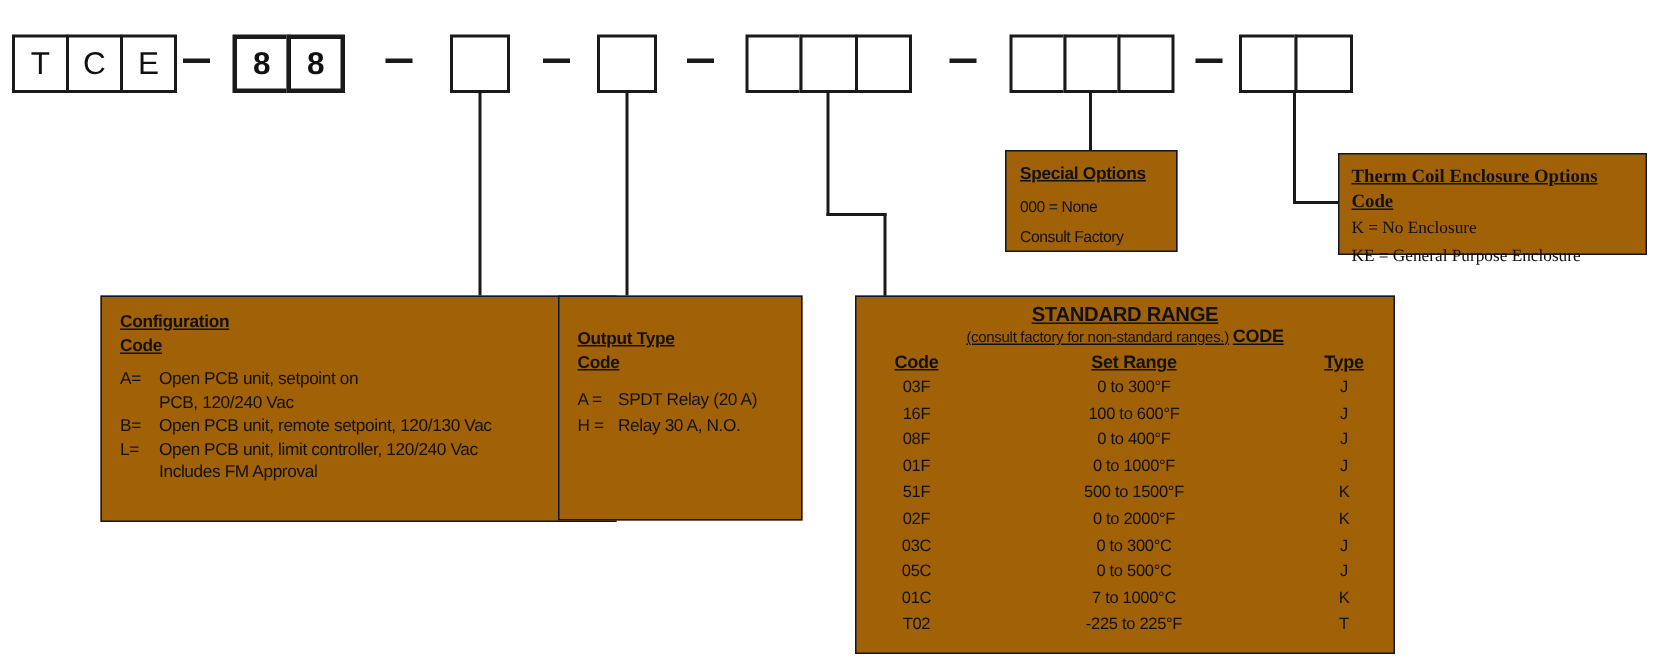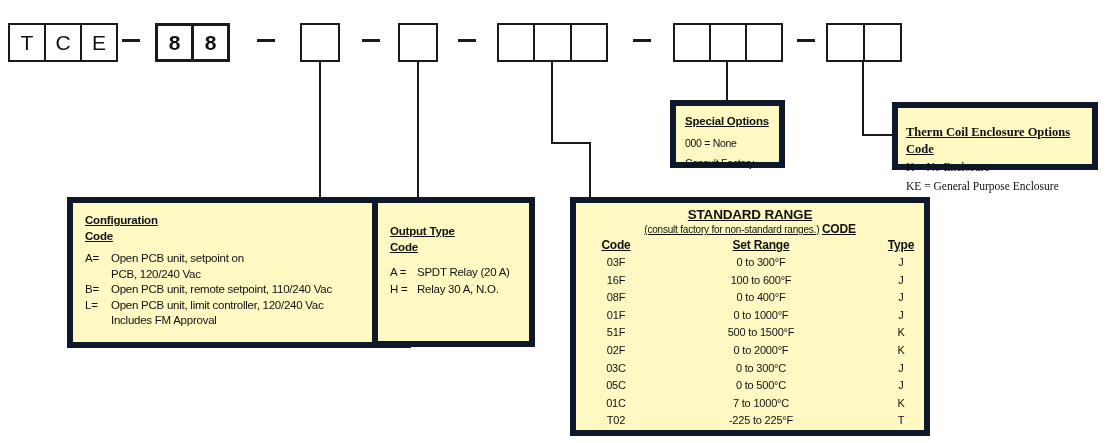--- a/index.html
+++ b/index.html
@@ -22,26 +22,26 @@
   .line{position:absolute;background:#1a1a1a;}
   .v1{left:319px;top:60px;width:2px;height:137px;}
   .v2{left:417px;top:60px;width:2px;height:137px;}
   .v3a{left:551px;top:60px;width:2px;height:84px;}
   .h3{left:551px;top:142px;width:40px;height:2px;}
   .v3b{left:589px;top:142px;width:2px;height:56px;}
   .v4{left:726px;top:60px;width:2px;height:42px;}
   .v5{left:862px;top:60px;width:2px;height:76px;}
   .h5{left:862px;top:134px;width:31px;height:2px;}
   
-  .box{position:absolute;border:6px solid #0f172a;background:#fef9c3;box-sizing:border-box;}
+  .box{position:absolute;border:1px solid #0f172a;background:#a16207;box-sizing:border-box;}
   .cfg{left:67px;top:197px;width:344px;height:151px;padding:9px 8px 0 12px;}
   .out{left:372px;top:197px;width:163px;height:150px;padding:20px 6px 0 12px;}
   .tbl{left:570px;top:197px;width:360px;height:239px;padding:4px 0 0 0;}
   .spc{left:670px;top:100px;width:115px;height:68px;padding:7px 6px 0 9px;}
-  .enc{left:892px;top:102px;width:206px;height:68px;padding:16px 6px 0 8px;
+  .enc{left:892px;top:102px;width:206px;height:68px;padding:6px 6px 0 8px;
        font-family:"Liberation Serif",serif;}
   .hd{font-weight:bold;text-decoration:underline;font-size:11.5px;line-height:16px;letter-spacing:-0.2px;}
   .cfg-items{margin-top:7px;}
   .cfg-row{display:grid;grid-template-columns:26px 1fr;font-size:11.5px;line-height:15.5px;letter-spacing:-0.25px;}
   .out-items{margin-top:9px;}
   .out-row{display:grid;grid-template-columns:27px 1fr;font-size:11.5px;line-height:17px;letter-spacing:-0.25px;}
   
   .tbl-title{text-align:center;font-weight:bold;text-decoration:underline;font-size:13.5px;line-height:16px;letter-spacing:-0.2px;}
   .tbl-sub{text-align:center;font-size:10px;line-height:13px;letter-spacing:-0.2px;}
   .tbl-sub .sub-par{text-decoration:underline;}
@@ -117,21 +117,21 @@
         <div class="cfg-row">
           <div>A=</div>
           <div>Open PCB unit, setpoint on</div>
         </div>
         <div class="cfg-row">
           <div></div>
           <div>PCB, 120/240 Vac</div>
         </div>
         <div class="cfg-row">
           <div>B=</div>
-          <div>Open PCB unit, remote setpoint, 110/240 Vac</div>
+          <div>Open PCB unit, remote setpoint, 120/130 Vac</div>
         </div>
         <div class="cfg-row">
           <div>L=</div>
           <div>Open PCB unit, limit controller, 120/240 Vac</div>
         </div>
         <div class="cfg-row">
           <div></div>
           <div>Includes FM Approval</div>
         </div>
       </div>

